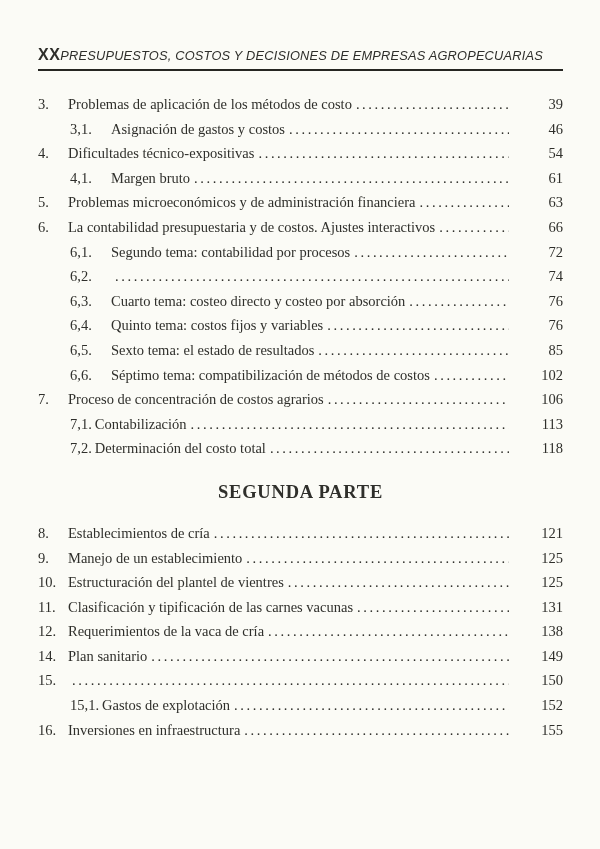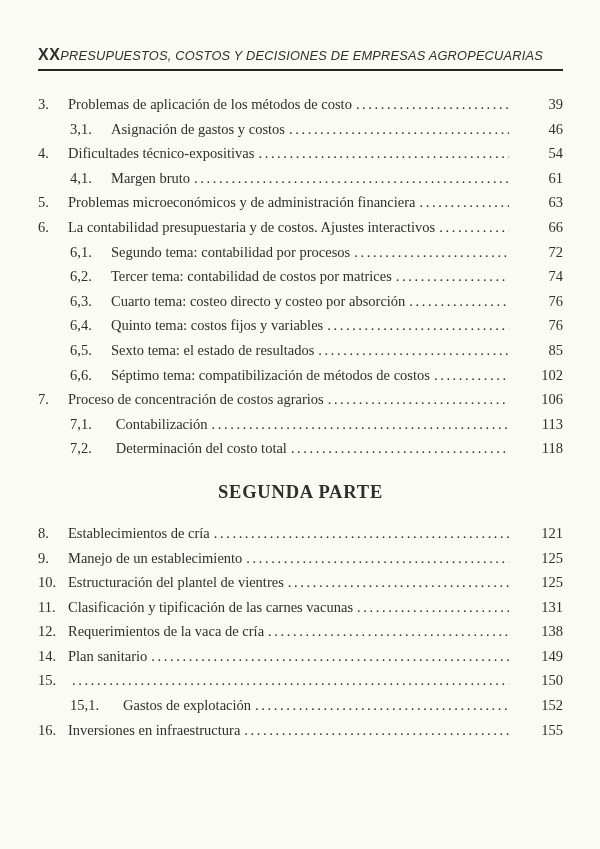--- a/index.html
+++ b/index.html
@@ -51,21 +51,21 @@
     align-items:baseline;
     line-height:24.6px;
     font-size:14.5px;
     white-space:nowrap;
     overflow:hidden;
   }
   .toc-row .num{flex:0 0 auto;}
   .toc-row .title{flex:0 1 auto;}
   .lvl0 .num{width:30px;}
   .lvl1 .num{margin-left:32px;width:41px;}
-  .lvl2 .num{margin-left:32px;margin-right:24px;}
+  .lvl2 .num{margin-left:32px;margin-right:3px;}
   .leader{
     flex:1 1 auto;
     overflow:hidden;
     white-space:nowrap;
     min-width:8px;
     margin-left:4px;
   }
   .leader::after{
     content:"......................................................................................................";
     letter-spacing:2.6px;
@@ -138,21 +138,20 @@
         <span class="pg">66</span>
       </div>
       <div class="toc-row lvl1">
         <span class="num">6,1.</span>
         <span class="title">Segundo tema: contabilidad por procesos</span>
         <span class="leader"></span>
         <span class="pg">72</span>
       </div>
       <div class="toc-row lvl1">
         <span class="num">6,2.</span>
-        <span class="title">Tercer tema: contabilidad de costos por matrices</span>
         <span class="leader"></span>
         <span class="pg">74</span>
       </div>
       <div class="toc-row lvl1">
         <span class="num">6,3.</span>
         <span class="title">Cuarto tema: costeo directo y costeo por absorción</span>
         <span class="leader"></span>
         <span class="pg">76</span>
       </div>
       <div class="toc-row lvl1">

